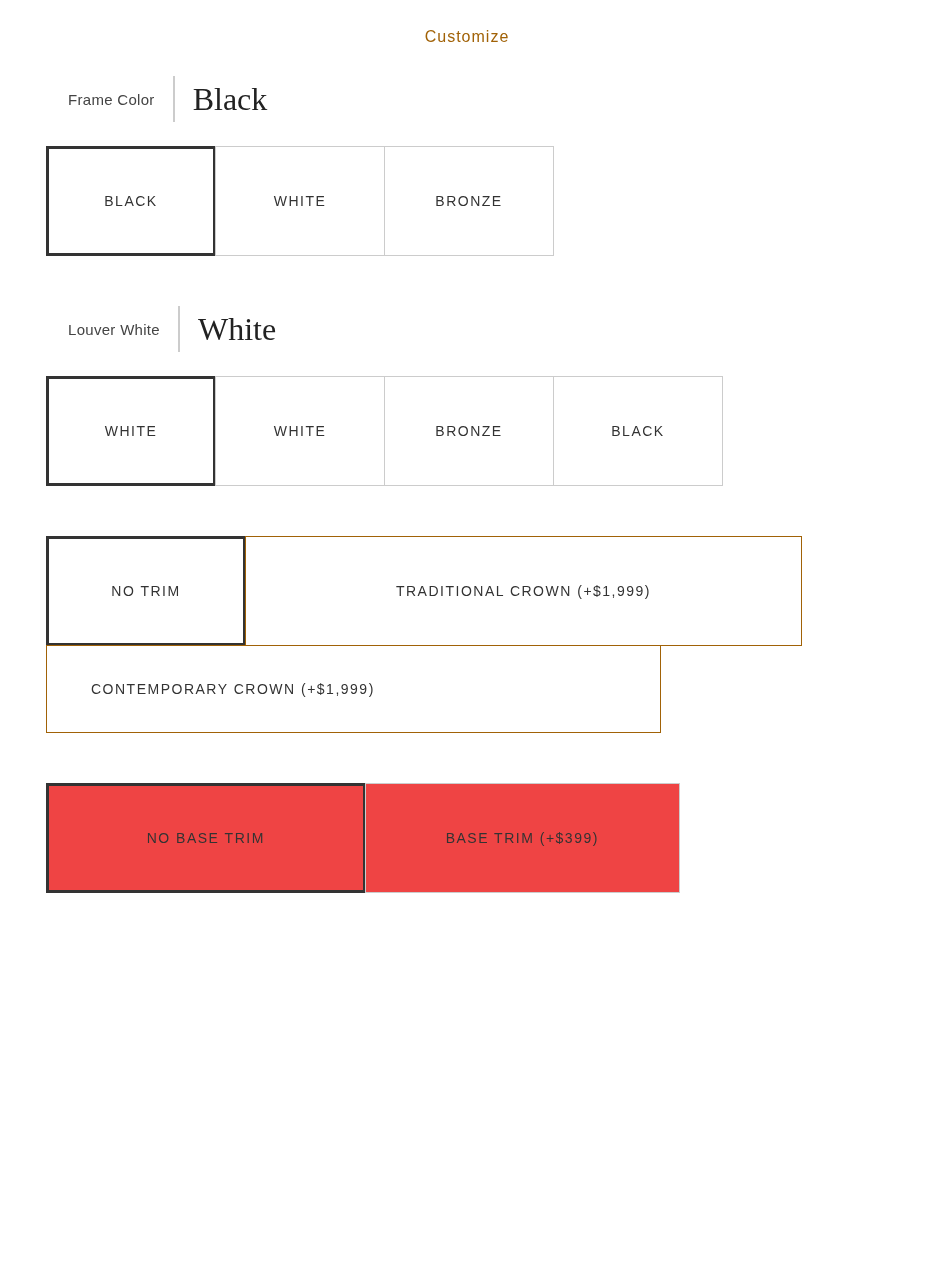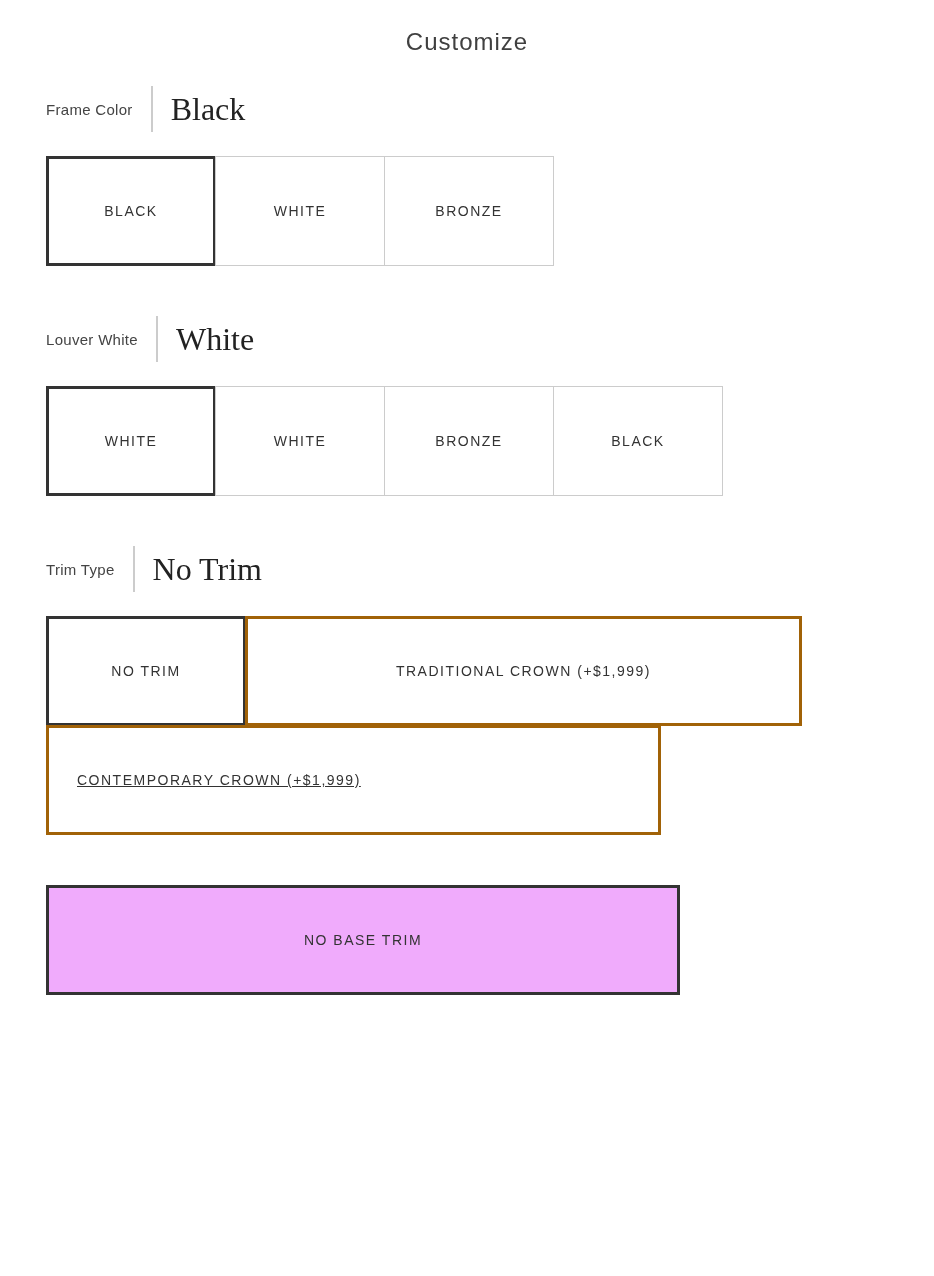--- a/index.html
+++ b/index.html
@@ -12,35 +12,36 @@
       font-family: 'Georgia', serif;
       background: #ffffff;
       width: 934px;
       min-height: 1276px;
       padding: 0;
     }
 
     .page-title {
       text-align: center;
       font-family: 'Arial', sans-serif;
-      font-size: 24px;
+      font-size: 16px;
       font-weight: 400;
       letter-spacing: 1px;
       padding: 28px 0 30px 0;
-      color: #404040;
+      color: #a16207;
     }
 
     .section {
       padding: 0 46px 40px 46px;
     }
 
     .section-header {
       display: flex;
       align-items: center;
       margin-bottom: 24px;
+      margin-left: 22px;
     }
 
     .section-label {
       font-family: 'Arial', sans-serif;
       font-size: 15px;
       font-weight: 400;
       color: #444;
       letter-spacing: 0.3px;
       white-space: nowrap;
     }
@@ -102,21 +103,21 @@
       width: 756px;
     }
 
     .trim-btn {
       font-family: 'Arial', sans-serif;
       font-size: 14px;
       font-weight: 400;
       letter-spacing: 1.5px;
       color: #333;
       background: #fff;
-      border: 3px solid #a16207;
+      border: 1px solid #a16207;
       padding: 0 28px;
       height: 110px;
       cursor: pointer;
       display: flex;
       align-items: center;
       justify-content: center;
     }
 
     .trim-btn.selected {
       border: 3px solid #333;
@@ -131,39 +132,38 @@
       grid-column: 2;
       grid-row: 1;
       margin-left: -1px;
     }
 
     .trim-btn-contemporary {
       grid-column: 1 / span 2;
       grid-row: 2;
       margin-top: -1px;
       justify-content: flex-start;
-      padding-left: 28px;
-      height: 110px;
+      padding-left: 44px;
+      height: 88px;
       max-width: 615px;
-      text-decoration: underline;
     }
 
     
     .base-trim-options {
       display: flex;
       width: 634px;
     }
 
     .base-trim-btn {
       font-family: 'Arial', sans-serif;
       font-size: 14px;
       font-weight: 400;
       letter-spacing: 1.5px;
       color: #333;
-      background: #f0abfc;
+      background: #ef4444;
       border: 1px solid #ccc;
       padding: 0 16px;
       height: 110px;
       cursor: pointer;
       display: flex;
       align-items: center;
       justify-content: center;
       flex: 1;
     }
 
@@ -205,30 +205,26 @@
   </div>
   <div class="options-row">
     <button class="option-btn selected">WHITE</button>
     <button class="option-btn">WHITE</button>
     <button class="option-btn">BRONZE</button>
     <button class="option-btn">BLACK</button>
   </div>
 </div>
 
 <div class="section">
-  <div class="section-header">
-    <span class="section-label">Trim Type</span>
-    <div class="section-divider"></div>
-    <span class="section-value">No Trim</span>
-  </div>
   <div class="trim-options-grid">
     <button class="trim-btn trim-btn-no-trim selected">NO TRIM</button>
     <button class="trim-btn trim-btn-traditional">TRADITIONAL CROWN (+$1,999)</button>
     <button class="trim-btn trim-btn-contemporary">CONTEMPORARY CROWN (+$1,999)</button>
   </div>
 </div>
 
 <div class="section">
   <div class="section-gap"></div>
   <div class="base-trim-options">
     <button class="base-trim-btn selected">NO BASE TRIM</button>
+    <button class="base-trim-btn">BASE TRIM (+$399)</button>
   </div>
 </div>
 
 </body></html>

